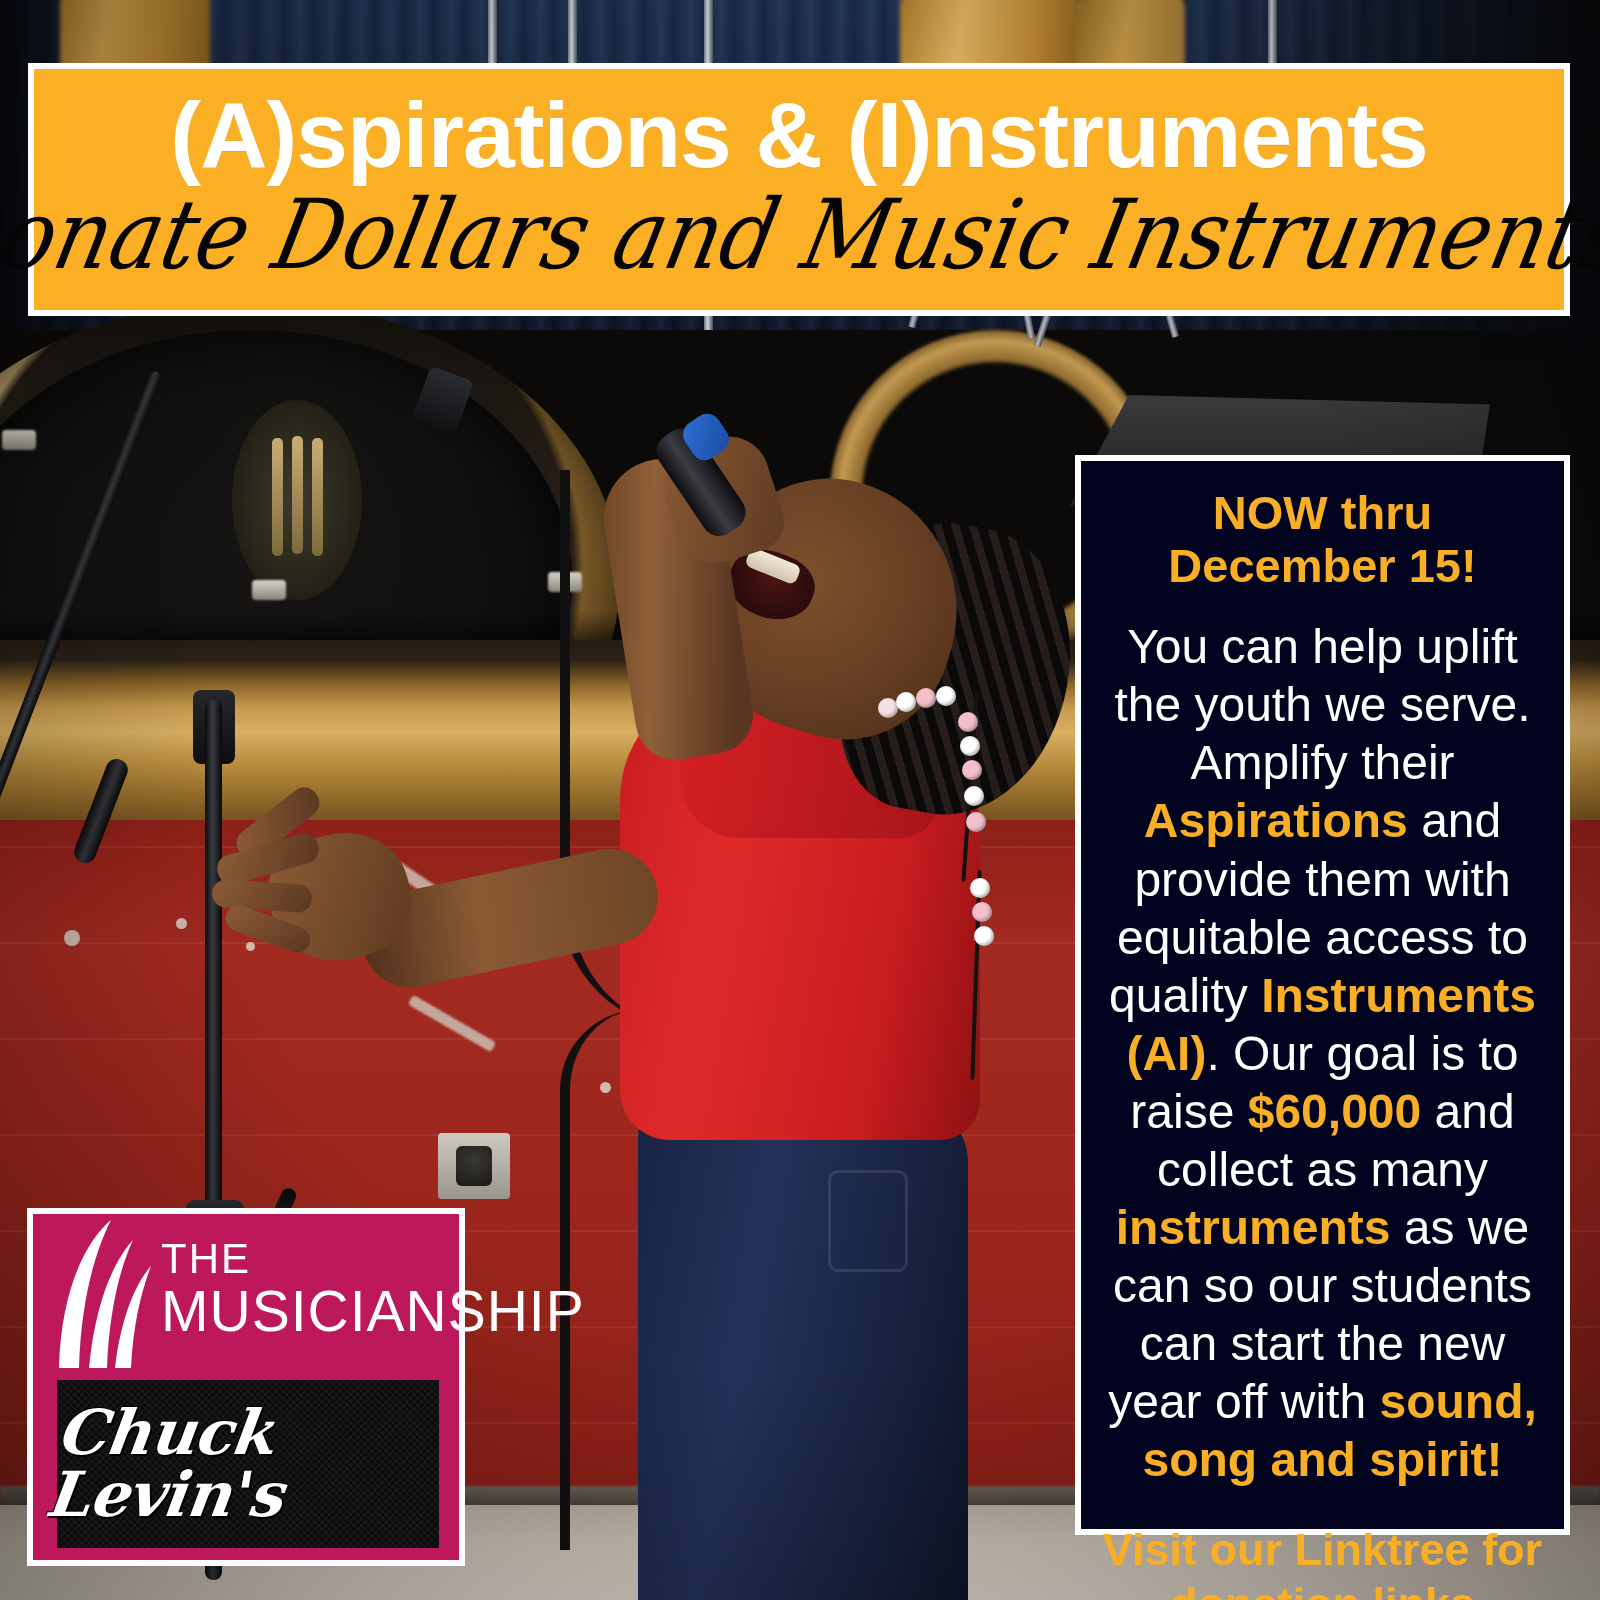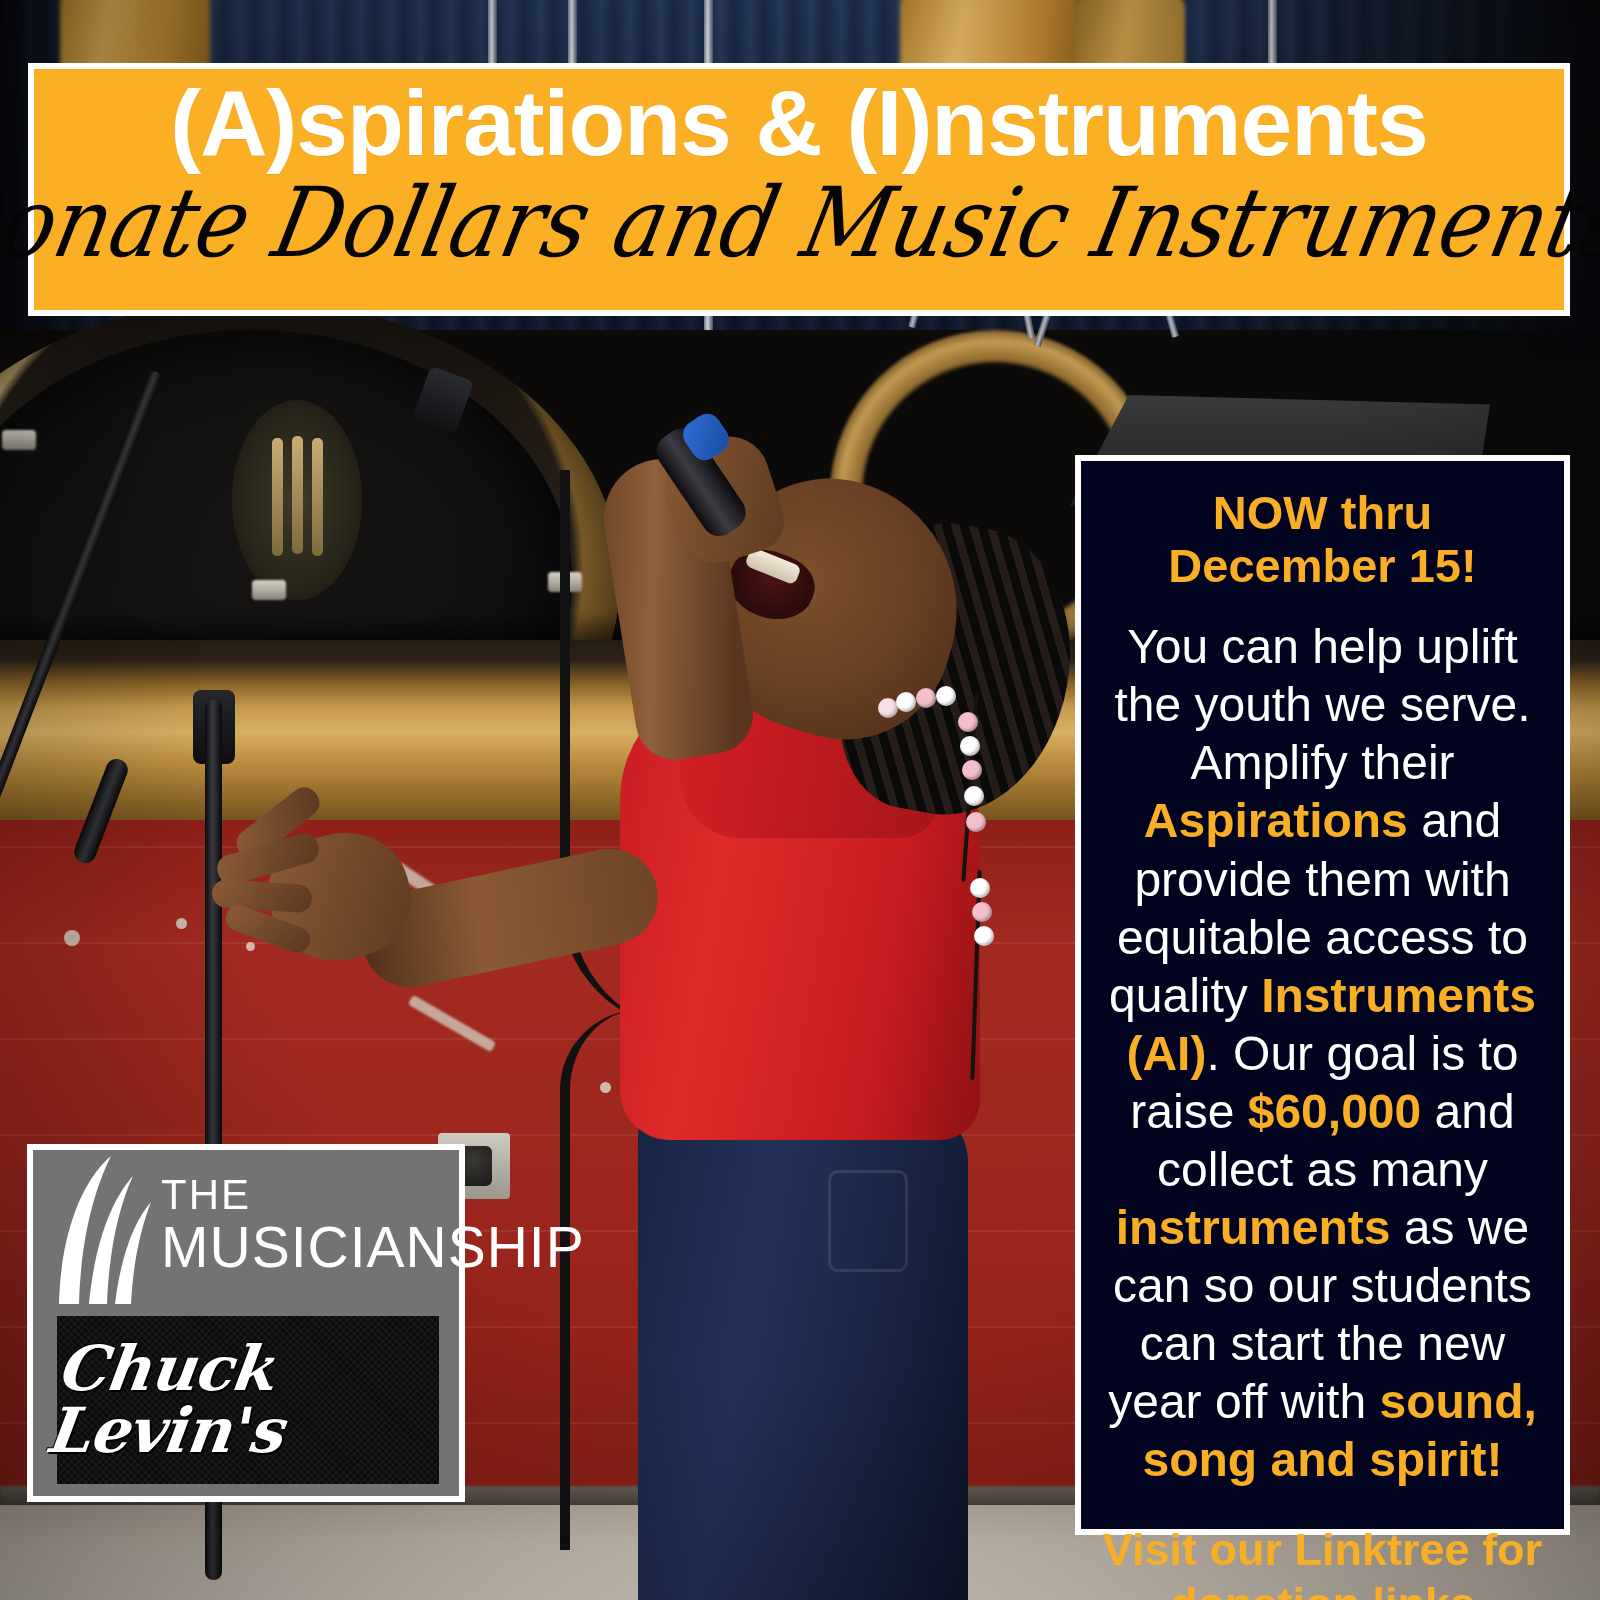--- a/index.html
+++ b/index.html
@@ -309,21 +309,21 @@
   }
 
   
   .banner {
     position: absolute; left: 28px; top: 63px; width: 1542px; height: 253px;
     background: #FBAF24;
     border: 6px solid #ffffff;
     box-sizing: border-box;
     display: flex; flex-direction: column;
     align-items: center; justify-content: flex-start;
-    padding-top: 4px;
+    padding-top: 16px;
   }
   .banner-title {
     color: #ffffff; font-weight: 700; font-size: 93px; line-height: 1.08;
     letter-spacing: -1px; white-space: nowrap;
     font-family: "Liberation Sans", sans-serif;
     text-shadow: 0 1px 0 rgba(0,0,0,0.06);
   }
   .banner-sub {
     color: #050505; font-size: 86px; line-height: 1.0;
     font-family: "DejaVu Serif", serif;
@@ -351,22 +351,22 @@
     font-weight: 400; margin: 0;
   }
   .panel-body b, .hl { color: #F9AF25; font-weight: 700; }
   .panel-cta {
     color: #F9AF25; font-weight: 700; font-size: 45px; line-height: 1.2;
     margin-top: 34px;
   }
 
   
   .logobox {
-    position: absolute; left: 27px; top: 1144px; width: 438px; height: 358px;
-    background: #737373; border: 6px solid #ffffff; box-sizing: border-box;
+    position: absolute; left: 27px; top: 1208px; width: 438px; height: 358px;
+    background: #be185d; border: 6px solid #ffffff; box-sizing: border-box;
     padding: 10px;
   }
   .logo-top { position: relative; height: 150px; display: flex; align-items: center; }
   .swoosh { position: absolute; left: 8px; top: -6px; width: 110px; height: 150px; }
   .musicianship {
     position: absolute; left: 118px; top: 12px; right: 4px;
     color: #fff; font-size: 42px; line-height: 1.08; letter-spacing: 2px;
     font-weight: 400; text-align: left;
   }
   .musicianship .l2 { font-size: 57px; letter-spacing: 1px; }

